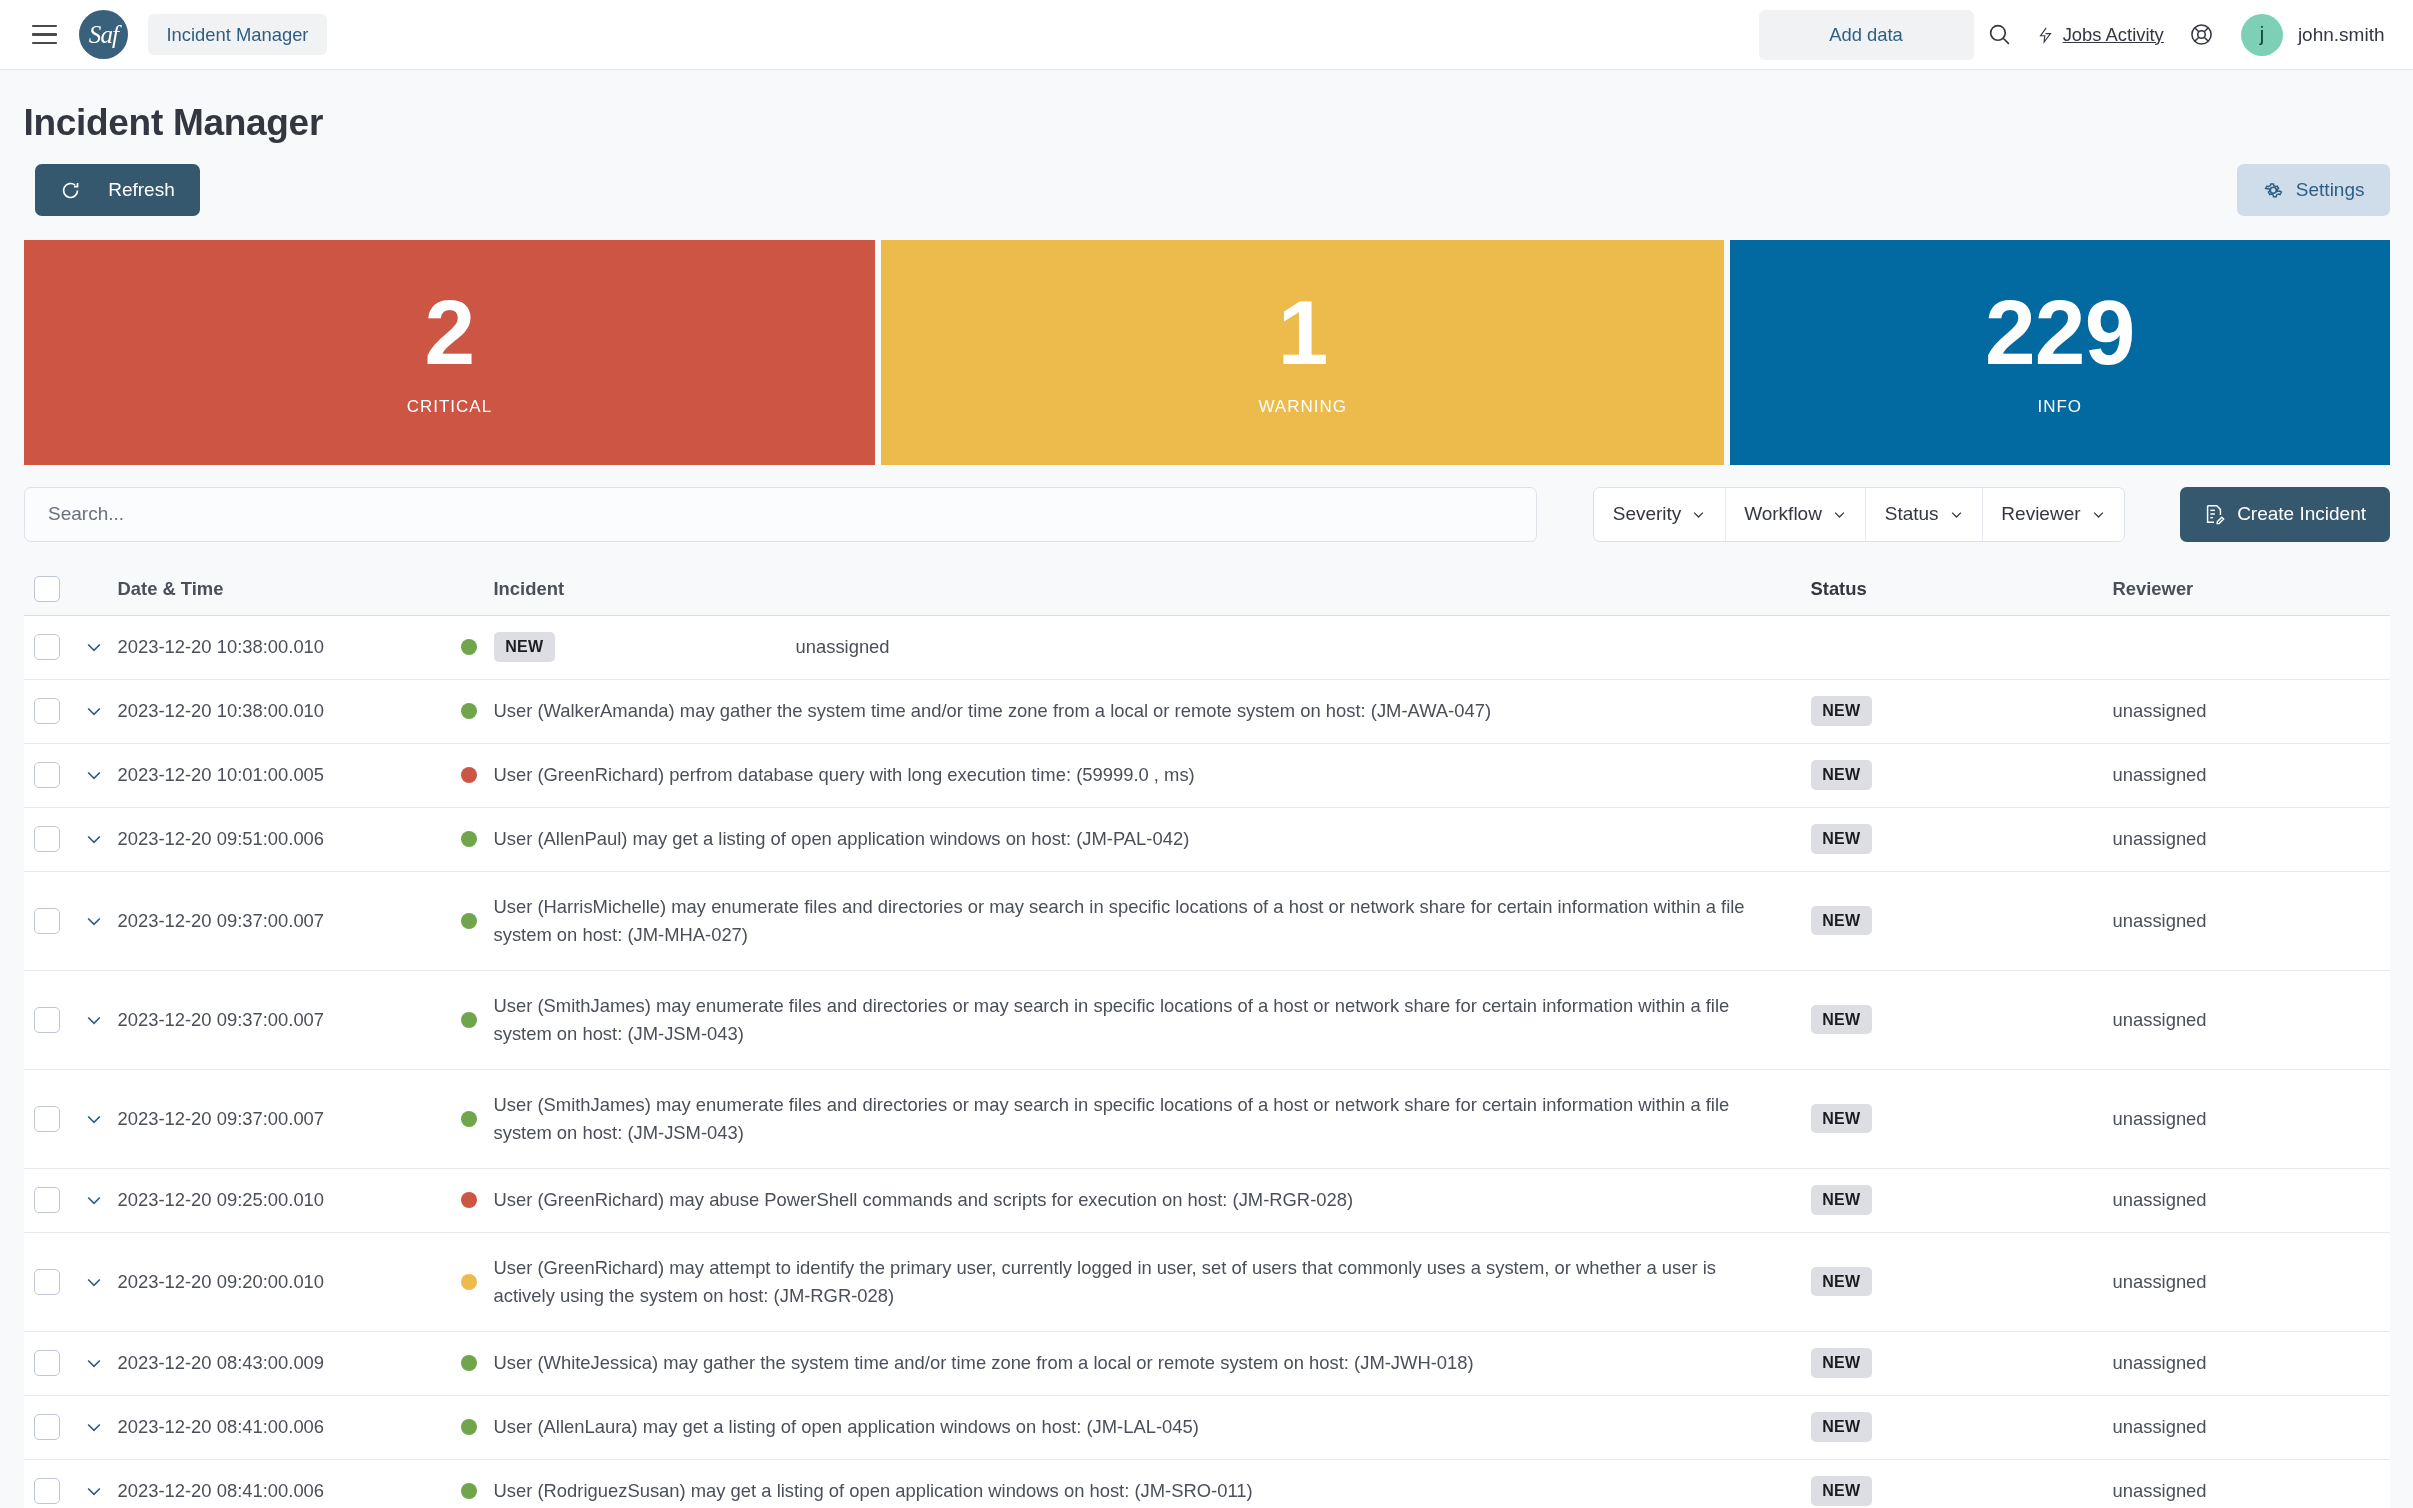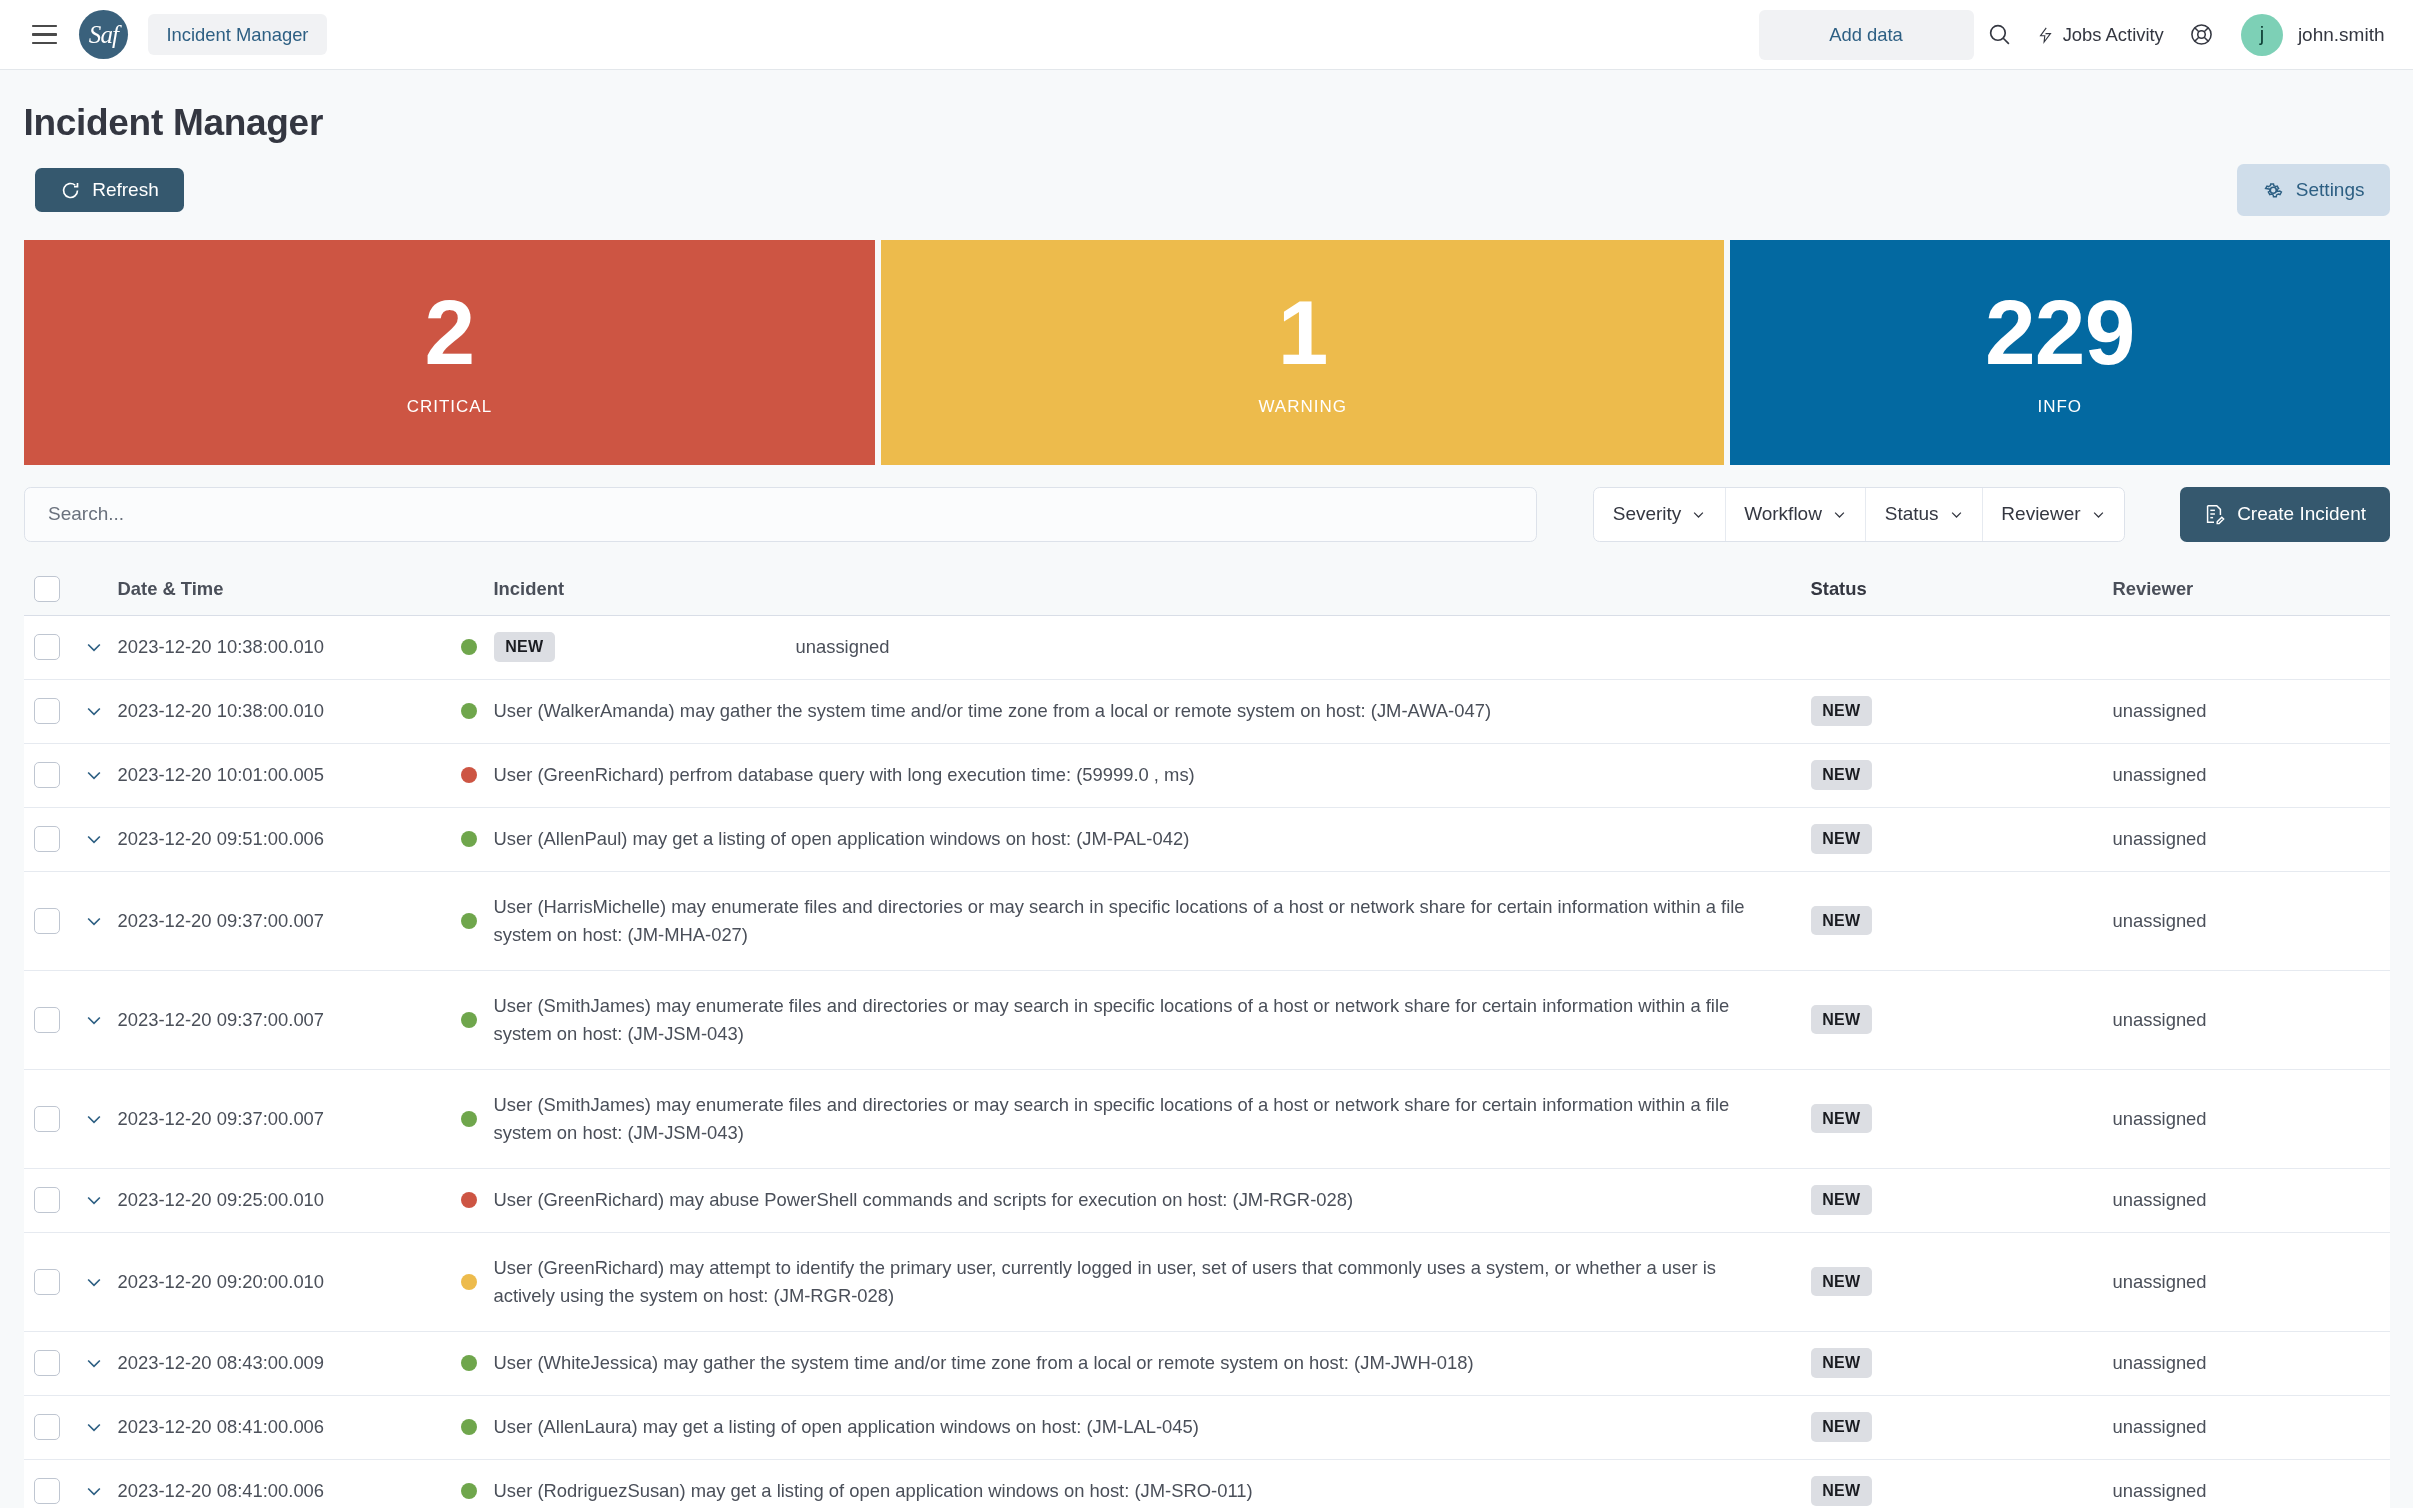--- a/index.html
+++ b/index.html
@@ -75,20 +75,21 @@
     display: flex; align-items: center; justify-content: center;
     cursor: pointer;
   }
   .jobs-activity {
     display: flex; align-items: center; gap: 8.4px;
     padding: 0 11.7px;
     font-size: 18.4px;
     color: #343741;
     cursor: pointer;
     white-space: nowrap;
+    text-decoration: underline;
   }
   .avatar {
     width: 42px; height: 42px; border-radius: 50%;
     background: #7DD0B6;
     color: #0B3B32;
     display: flex; align-items: center; justify-content: center;
     font-size: 20px;
     margin-left: 13.4px;
     flex: 0 0 auto;
   }
@@ -134,26 +135,26 @@
     display: flex; align-items: center; justify-content: space-between;
     padding: 0 18.4px 0 17px;
     background: #fff;
     cursor: text;
   }
   .dp-text { font-size: 19px; color: #343741; }
   .dp-showdates { font-size: 18.4px; color: #2D5F83; cursor: pointer; }
 
   .refresh-btn {
     margin-left: 11.7px;
-    height: 44px;
+    height: 52px;
     background: #35586E;
     color: #fff;
     border-radius: 6.7px;
     display: flex; align-items: center; justify-content: center;
-    gap: 11px;
+    gap: 27px;
     padding: 0 25px;
     font-size: 19px;
     cursor: pointer;
   }
   .settings-btn {
     margin-left: auto;
     height: 52px;
     background: #CFDDEA;
     color: #2D5F83;
     border-radius: 6.7px;

